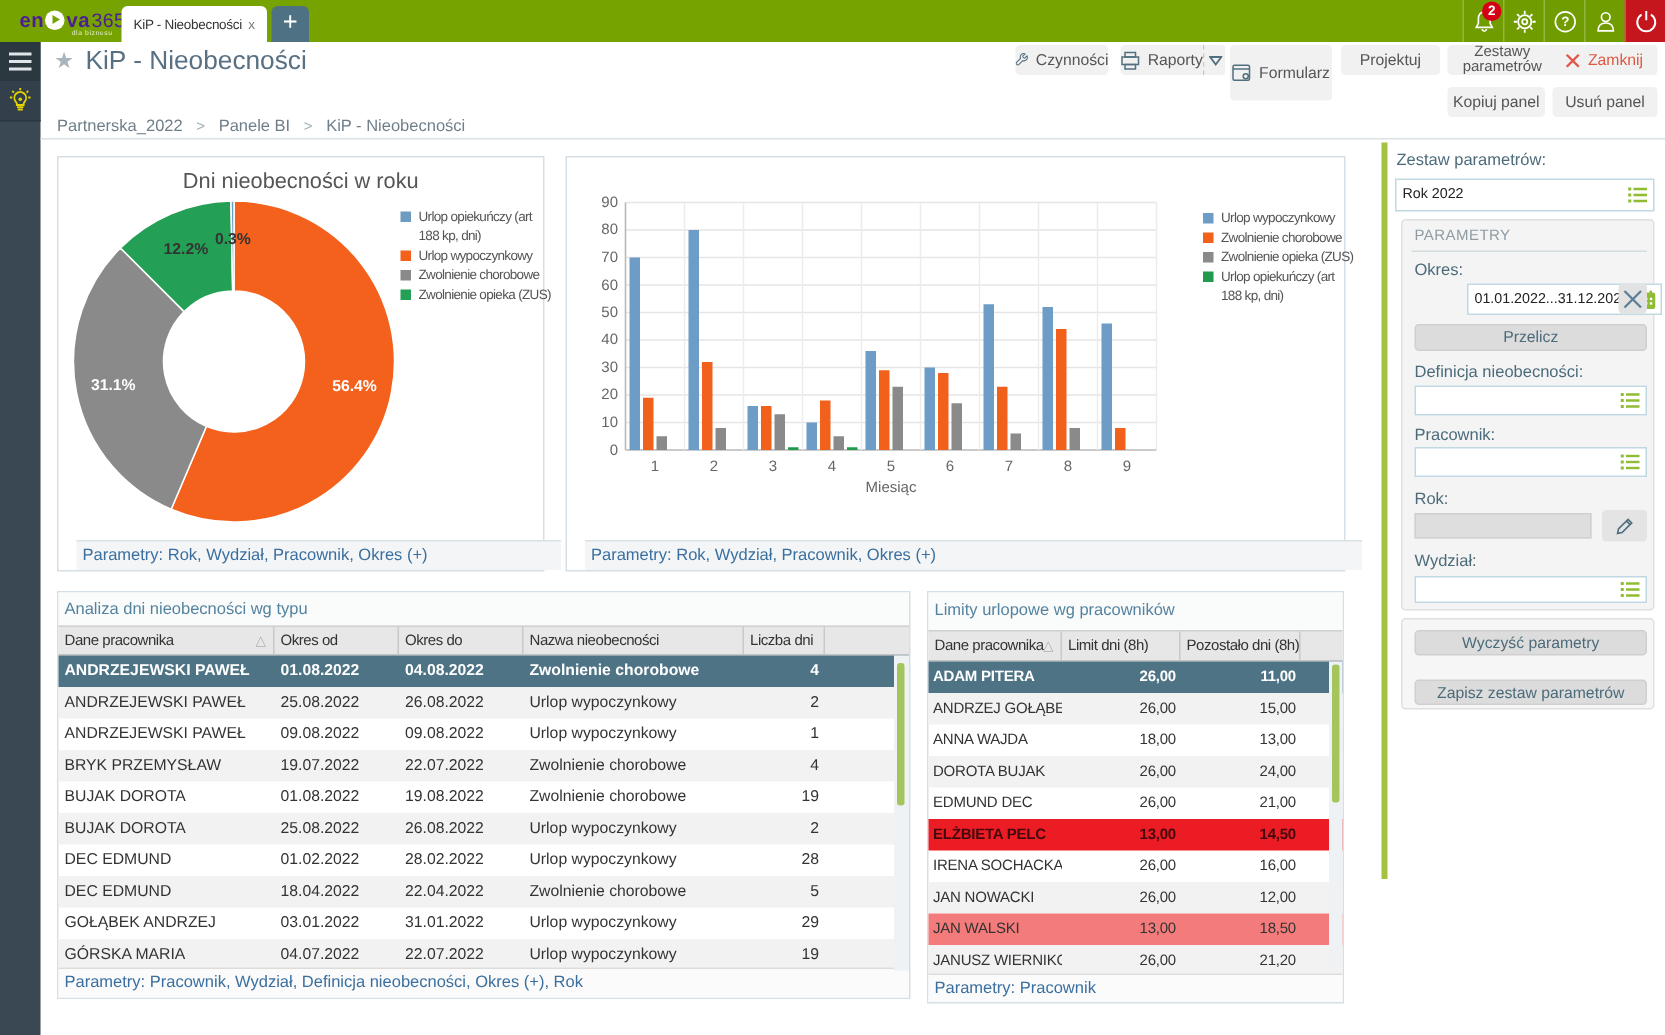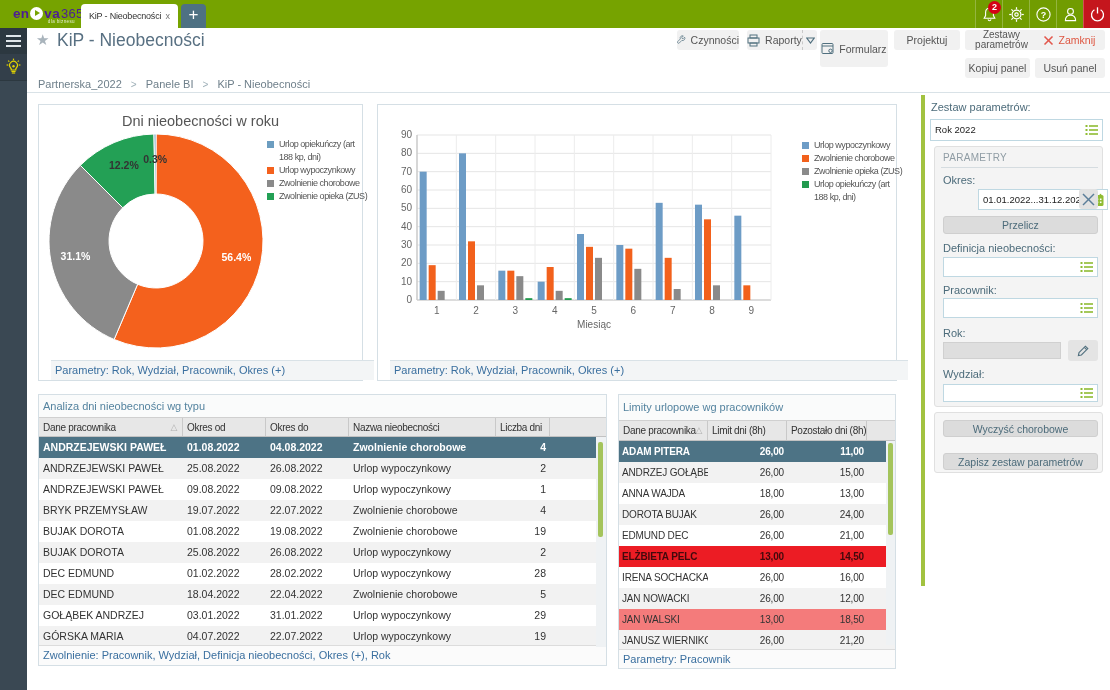--- a/index.html
+++ b/index.html
@@ -432,21 +432,21 @@
         <div class="c num" style="width: 54px; flex: 0 0 54px;">29</div>
       </div>
       <div class="grid-row even">
         <div class="c" style="width: 144px; flex: 0 0 144px;">GÓRSKA MARIA</div>
         <div class="c" style="width: 83px; flex: 0 0 83px;">04.07.2022</div>
         <div class="c" style="width: 83px; flex: 0 0 83px;">22.07.2022</div>
         <div class="c" style="width: 147px; flex: 0 0 147px;">Urlop wypoczynkowy</div>
         <div class="c num" style="width: 54px; flex: 0 0 54px;">19</div>
       </div>
     </div>
-  <div class="grid-foot" style="height:20px; line-height:19px;">Zwolnienie: Pracownik, Wydział, Definicja nieobecności, Okres (+), Rok</div>
+  <div class="grid-foot" style="height:20px; line-height:19px;">Parametry: Pracownik, Wydział, Definicja nieobecności, Okres (+), Rok</div>
   <div class="vscroll" style="right:0; top:42px; width:10px; height:210px;">
     <div class="vthumb" style="left:2px; top:5px; height:95px;"></div>
   </div>
 </div>
 
 <div class="panel" id="t2" style="left:618px; top:394px; width:278px; height:275px;">
   <div class="grid-title" style="height:25px; line-height:25px;">Limity urlopowe wg pracowników</div>
   <div class="grid-head" id="t2-head" style="top:25px; width:276px; height:21px;">
       <div class="hc" style="width: 89px; flex: 0 0 89px;"><span>Dane pracownika</span><span class="tri">△</span></div>
       <div class="hc" style="width: 79px; flex: 0 0 79px;"><span>Limit dni (8h)</span></div>
@@ -621,15 +621,15 @@
       <g fill="#8fbc33">
           <rect x="0.5" y="1" width="2" height="2"></rect>
           <rect x="0.5" y="5" width="2" height="2"></rect>
           <rect x="0.5" y="9" width="2" height="2"></rect>
         </g>
     </svg>
   </div>
 </div>
 
 <div class="groupbox" style="left:934px; top:412px; width:169px; height:61px; background:#f6f6f6;">
-  <div class="gbtn" style="left:8px; top:7px; width:155px; height:17px; line-height:16px;">Wyczyść chorobowe</div>
+  <div class="gbtn" style="left:8px; top:7px; width:155px; height:17px; line-height:16px;">Wyczyść parametry</div>
   <div class="gbtn" style="left:8px; top:40px; width:155px; height:17px; line-height:16px;">Zapisz zestaw parametrów</div>
 </div>
 
 </body></html>

